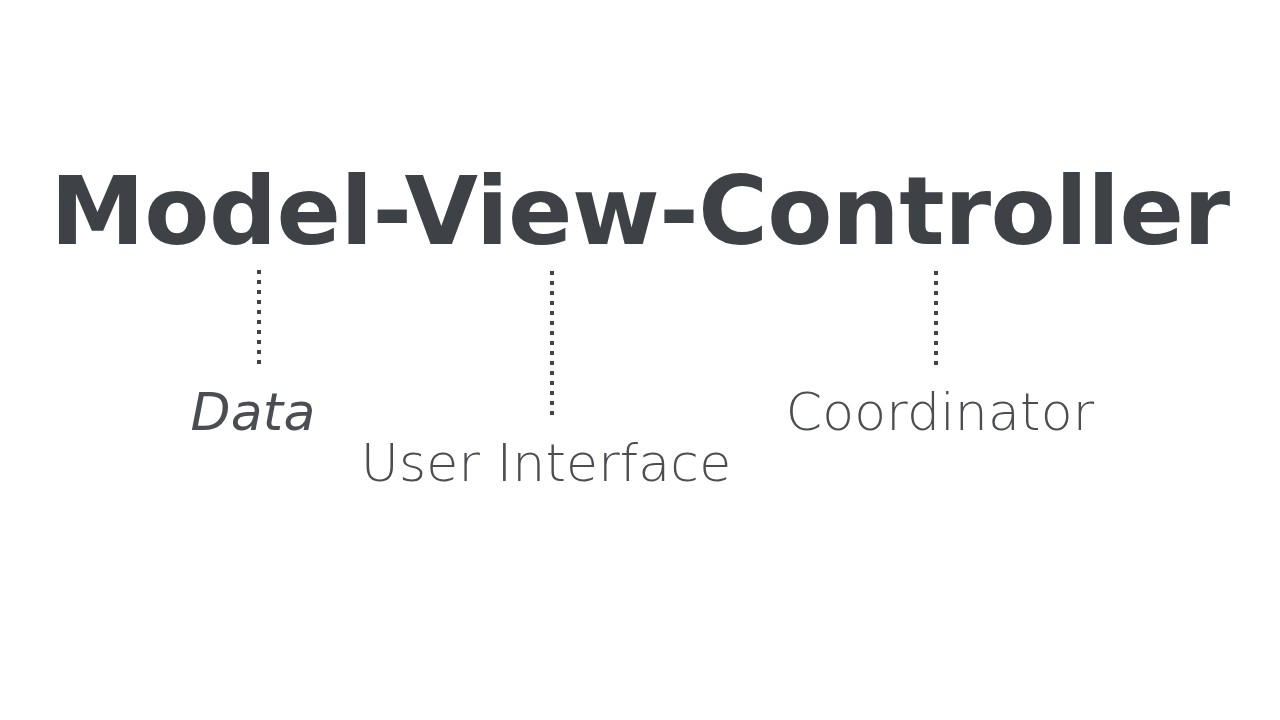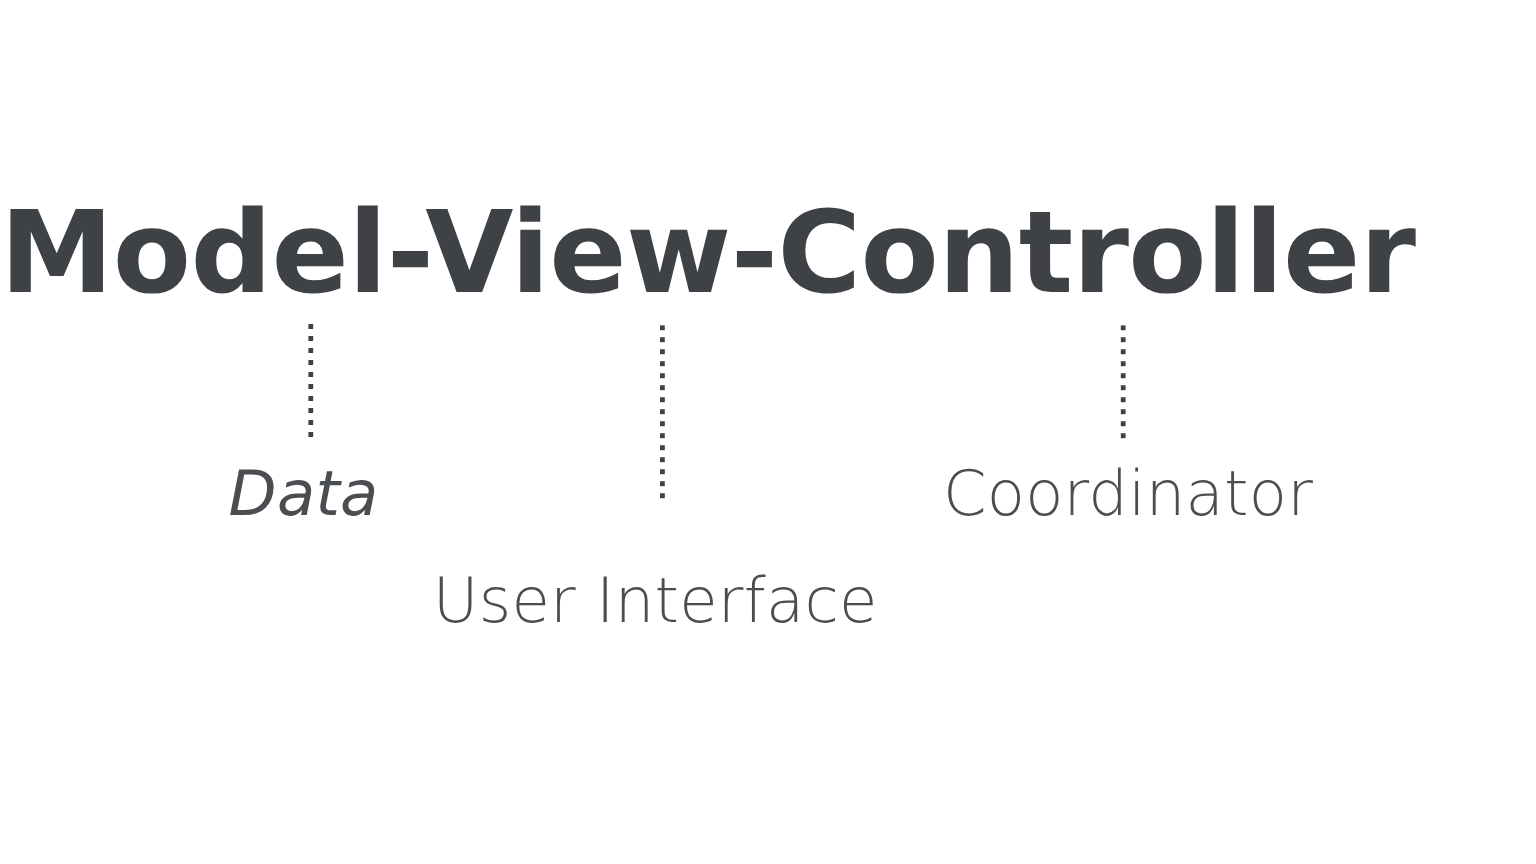--- a/index.html
+++ b/index.html
@@ -22,20 +22,21 @@
     height: 720px;
     background: #ffffff;
   }
 
   
   .title {
     position: absolute;
     left: 0;
     top: 0;
     width: 1280px;
+    text-align: center;
     font-family: "DejaVu Sans", sans-serif;
     font-weight: 700;
     font-size: 95px;
     line-height: 95px;
     letter-spacing: -0.5px;
     color: #3e4145;
     white-space: nowrap;
   }
   
   .title { top: 164px; }
@@ -61,21 +62,21 @@
     font-weight: 300;
     font-size: 52px;
     line-height: 52px;
     color: #4a4d51;
     white-space: nowrap;
     transform: translateX(-50%);
     letter-spacing: 0.2px;
   }
 
   .label.lbl-data      { left: 253px; top: 386px; font-style: italic; }
-  .label.lbl-ui        { left: 546px; top: 437px; margin-top: 38px; }
+  .label.lbl-ui        { left: 546px; top: 437px; }
   .label.lbl-coord     { left: 940px; top: 386px; }
 </style>
 </head>
 <body>
 
 <div class="slide">
 
   <div class="title">Model-View-Controller</div>
 
   <div class="dotline l1"></div>

